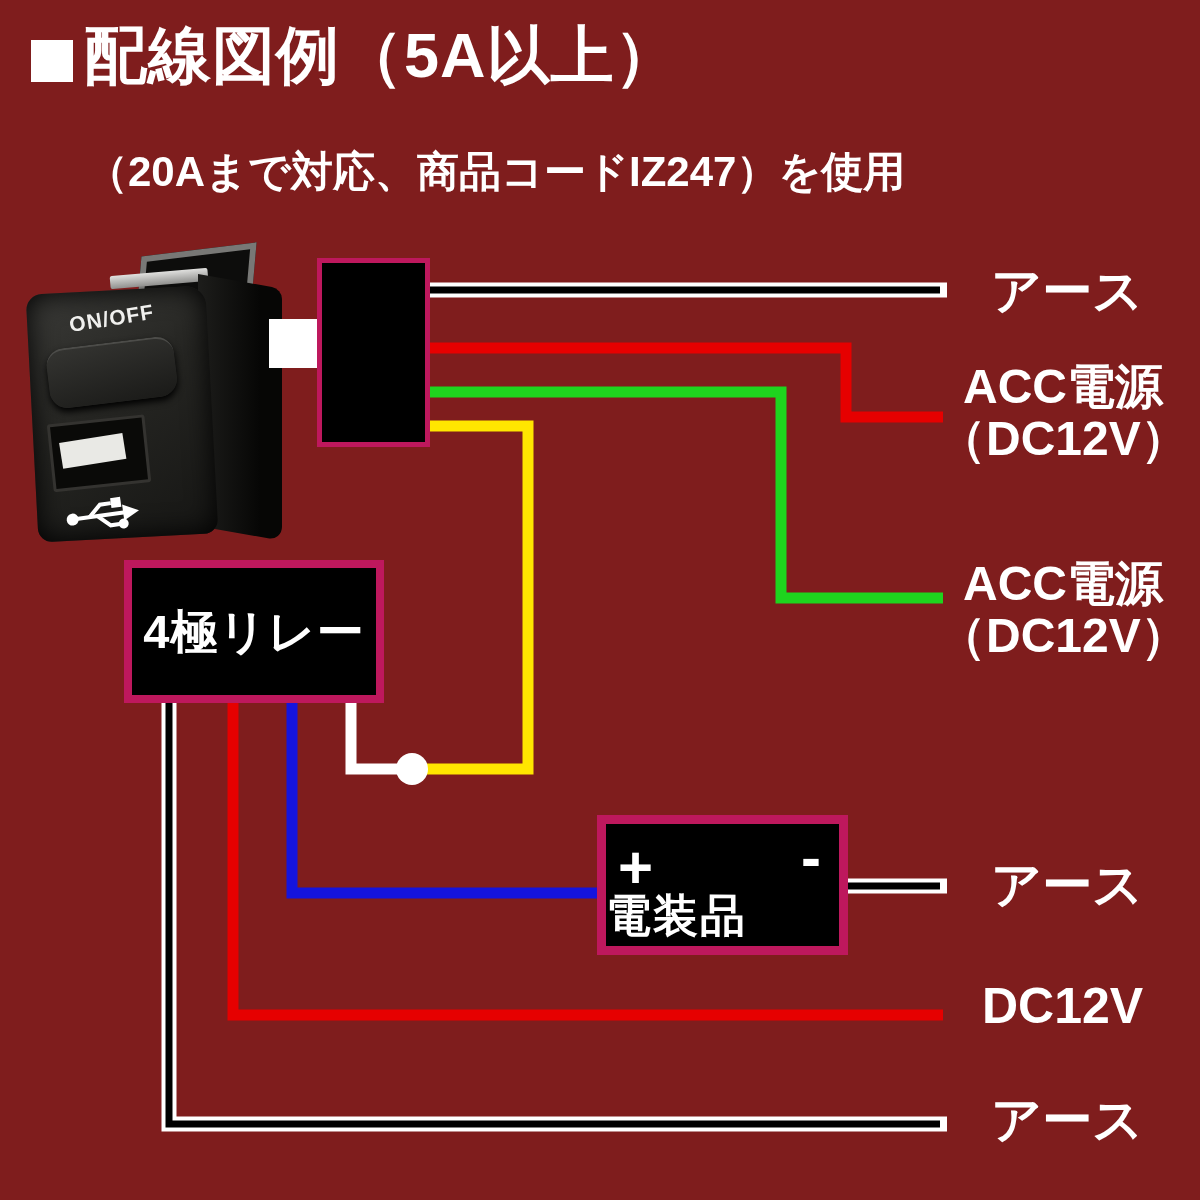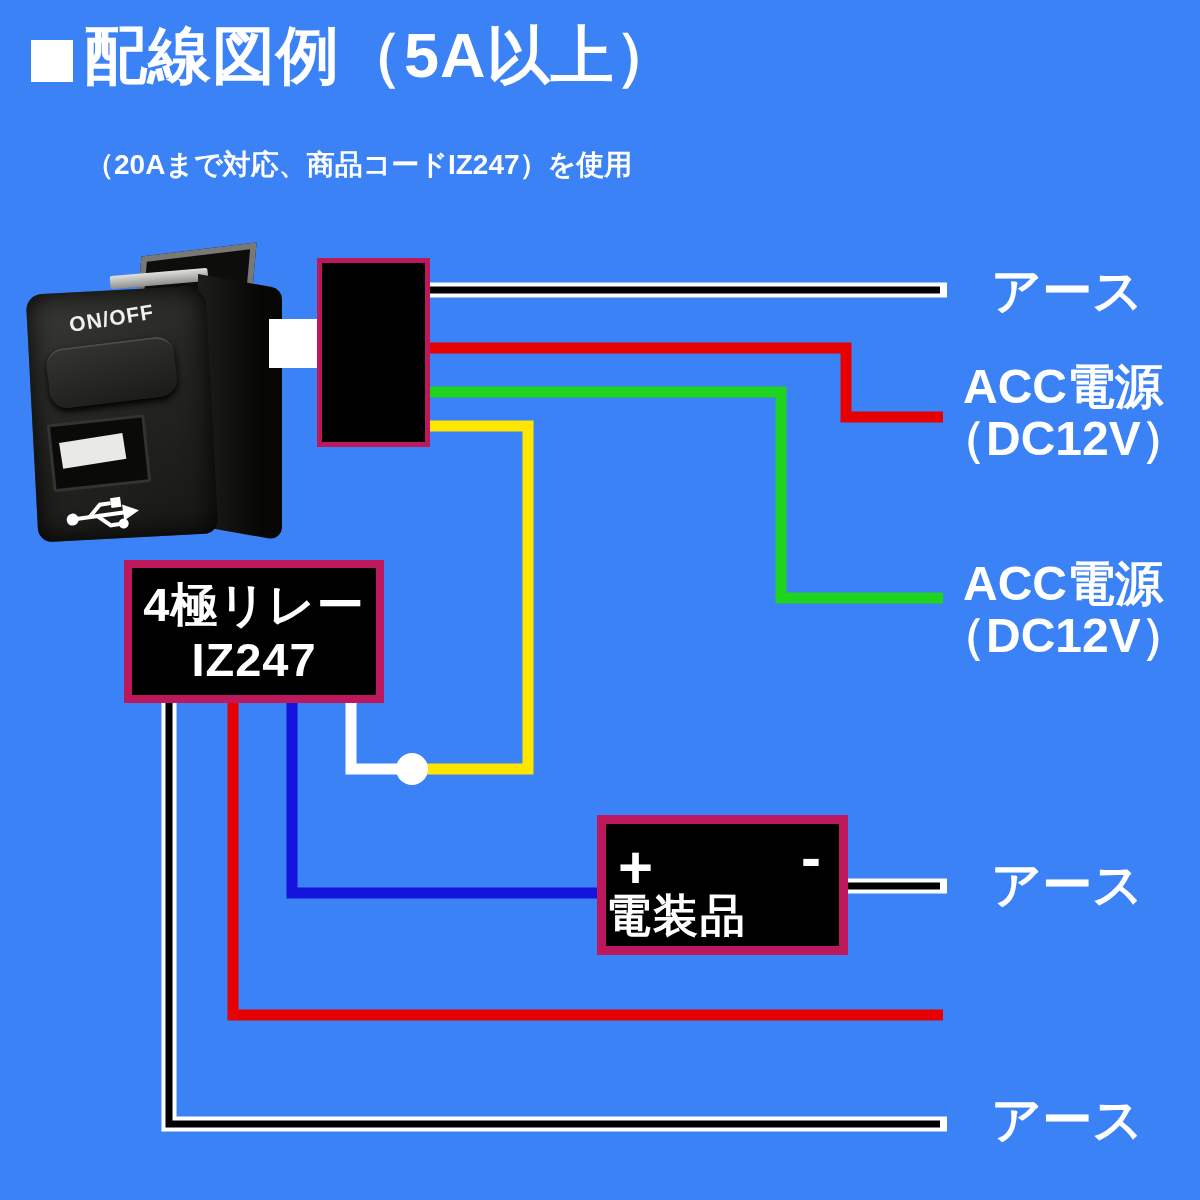--- a/index.html
+++ b/index.html
@@ -1,17 +1,17 @@
 <!DOCTYPE html>
 <html><head>
 <meta charset="utf-8">
 <style>
   html,body{margin:0;padding:0;background:#000;}
   #stage{
-    position:relative;width:1200px;height:1200px;background:#3b82f6;overflow:hidden;
+    position:relative;width:1200px;height:1200px;background:#7f1d1d;overflow:hidden;
     font-family:"Liberation Sans","DejaVu Sans",sans-serif;
   }
   .lbl{
     position:absolute;color:#fff;font-weight:800;line-height:1;white-space:nowrap;
   }
   .box{
     position:absolute;box-sizing:border-box;background:#000;border:1px solid #be185d;
   }
   #wires{position:absolute;left:0;top:0;z-index:1;}
   .z2{z-index:2;}
@@ -90,21 +90,21 @@
 
     <path d="M169 694 V1124 H947" fill="none" stroke-width="15" stroke-linejoin="miter" stroke="#ffffff"></path>
     <path d="M169 694 V1124 H940" fill="none" stroke="#000" stroke-width="7" stroke-linejoin="miter"></path>
 
     <path d="M845 886 H947" fill="none" stroke-width="15" stroke="#ffffff"></path>
     <path d="M845 886 H940" fill="none" stroke="#000" stroke-width="7"></path>
   </svg>
 
   <div class="lbl z3" style="left:31px;top:40px;width:42px;height:42px;background:#fff;"></div>
   <div class="lbl z3" style="left:84px;top:24px;font-size:63px;letter-spacing:1px;">配線図例（5A以上）</div>
-  <div class="lbl z3" style="left:86px;top:151px;font-size:28px;">（20Aまで対応、商品コードIZ247）を使用</div>
+  <div class="lbl z3" style="left:86px;top:151px;font-size:42px;">（20Aまで対応、商品コードIZ247）を使用</div>
 
   <div id="photo" class="z2">
     <div id="back-housing" class="abs"></div>
     <div id="back-opening" class="abs"></div>
     <div id="clip-bar" class="abs"></div>
     <div id="side-face" class="abs"></div>
     <div id="front-face" class="abs">
       <div id="onoff">ON/OFF</div>
       <div id="switch-button"></div>
       <div id="usb-port">
@@ -121,30 +121,30 @@
       </svg>
     </div>
   </div>
 
   <div id="connector-rect" class="z2"></div>
 
   <div id="switch-box" class="box z2"></div>
 
   <div id="relay-box" class="box z2">
     <div class="rl">4極リレー</div>
-    <div class="rl">IZ247</div>
   </div>
 
   <div id="load-box" class="box z2">
     <div id="load-plus">+</div>
     <div id="load-minus">-</div>
     <div id="load-label">電装品</div>
   </div>
 
   <div class="lbl z3" style="left:991px;top:266px;font-size:50px;">アース</div>
   <div class="lbl z3" style="left:963px;top:363px;font-size:48px;">ACC電源</div>
   <div class="lbl z3" style="left:938px;top:415px;font-size:48px;">（DC12V）</div>
   <div class="lbl z3" style="left:963px;top:560px;font-size:48px;">ACC電源</div>
   <div class="lbl z3" style="left:938px;top:612px;font-size:48px;">（DC12V）</div>
   <div class="lbl z3" style="left:991px;top:860px;font-size:50px;">アース</div>
+  <div class="lbl z3" style="left:982px;top:981px;font-size:50px;">DC12V</div>
   <div class="lbl z3" style="left:991px;top:1095px;font-size:50px;">アース</div>
 
 </div>
 
 </body></html>

